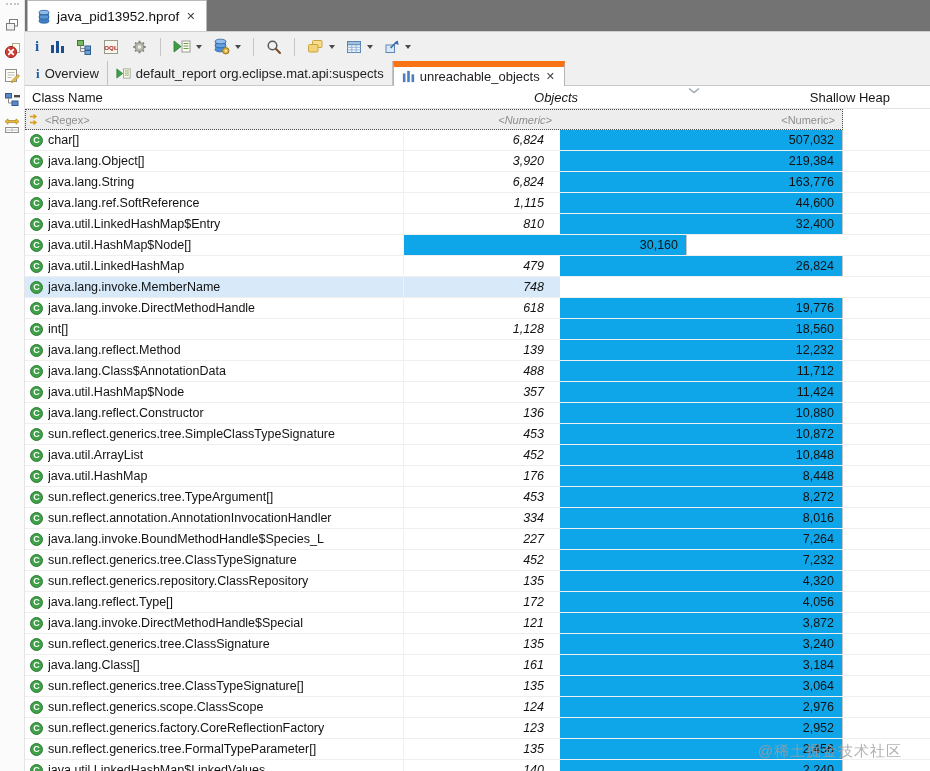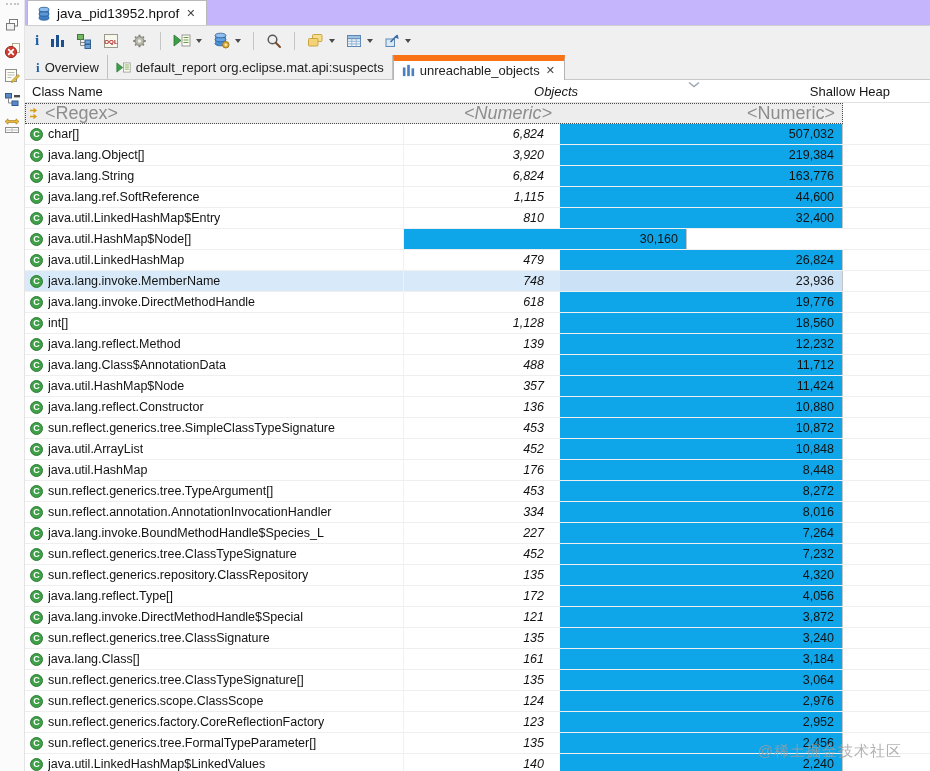--- a/index.html
+++ b/index.html
@@ -14,21 +14,21 @@
     position:absolute; left:0; top:0; width:25px; height:100%;
     background:#fbfbfb; border-right:1px solid #e4e4e4;
     display:flex; flex-direction:column; align-items:center; z-index:5;
   }
   .sidebar .sb-item { width:20px; height:20px; margin-top:5px; display:flex; align-items:center; justify-content:center; }
   .sidebar .sb-handle { margin-top:2px; height:8px; }
   
   .main { position:absolute; left:25px; top:0; right:0; height:100%; }
   
   .editor-tabbar {
-    height:26px; background:#c4b5fd; border-bottom:1px solid #cfcfcf;
+    height:32px; background:#737373; border-bottom:1px solid #cfcfcf;
     display:flex; align-items:stretch;
   }
   .editor-tab {
     margin-left:2px; background:#fff; border:1px solid #b9b9b9; border-bottom:none;
     display:inline-flex; align-items:center; gap:6px; padding:0 9px;
     font-size:13.5px; color:#111; position:relative; z-index:2;
   }
   .close-x { font-size:11px; color:#444; cursor:pointer; padding:0 1px; }
   
   .toolbar {
@@ -65,21 +65,21 @@
   .th { display:flex; align-items:flex-end; padding-bottom:3px; overflow:hidden; white-space:nowrap; }
   .th.left { padding-left:7px; }
   .th.right { justify-content:flex-end; padding-right:8px; }
   .sort-arrow { position:absolute; top:1px; left:663px; width:12px; height:7px; }
   
   .filter-row { height:21px; display:flex; background:#fff; }
   .filter-cells {
     width:818px; display:flex; background:#ededed;
     outline:1px dotted #4a4a4a; outline-offset:-1px;
   }
-  .fc { display:flex; align-items:center; font-size:18px; color:#8d8d8d; overflow:hidden; white-space:nowrap; }
+  .fc { display:flex; align-items:center; font-size:11px; color:#8d8d8d; overflow:hidden; white-space:nowrap; }
   .fc.left { padding-left:3px; gap:3px; }
   .fc.right { justify-content:flex-end; padding-right:8px; }
   
   .rows { position:relative; height:647px; overflow:hidden; }
   .tr { display:flex; height:21px; border-bottom:1px solid #efefef; font-size:12.5px; color:#131313; cursor:default; }
   .td { line-height:20px; white-space:nowrap; overflow:hidden; }
   .td.name { display:flex; align-items:center; gap:5px; padding-left:5px; border-right:1px solid #f1f1f1; }
   .td.num { text-align:right; }
   .td.obj { padding-right:16px; }
   .td.shallow { padding-right:8px; background:#0ea5e9; border-right:1px solid #c4c4c4; }
@@ -369,21 +369,20 @@
         <div class="td num obj col-obj">479</div>
         <div class="td num shallow col-shal">26,824</div>
         <div class="td filler"></div>
       </div>
       <div class="tr selected">
         <div class="td name col-name">
           <span class="cicon">C</span>
           <span class="nm">java.lang.invoke.MemberName</span>
         </div>
         <div class="td num obj col-obj">748</div>
-        <div class="td num shallow col-shal">23,936</div>
         <div class="td filler"></div>
       </div>
       <div class="tr">
         <div class="td name col-name">
           <span class="cicon">C</span>
           <span class="nm">java.lang.invoke.DirectMethodHandle</span>
         </div>
         <div class="td num obj col-obj">618</div>
         <div class="td num shallow col-shal">19,776</div>
         <div class="td filler"></div>

